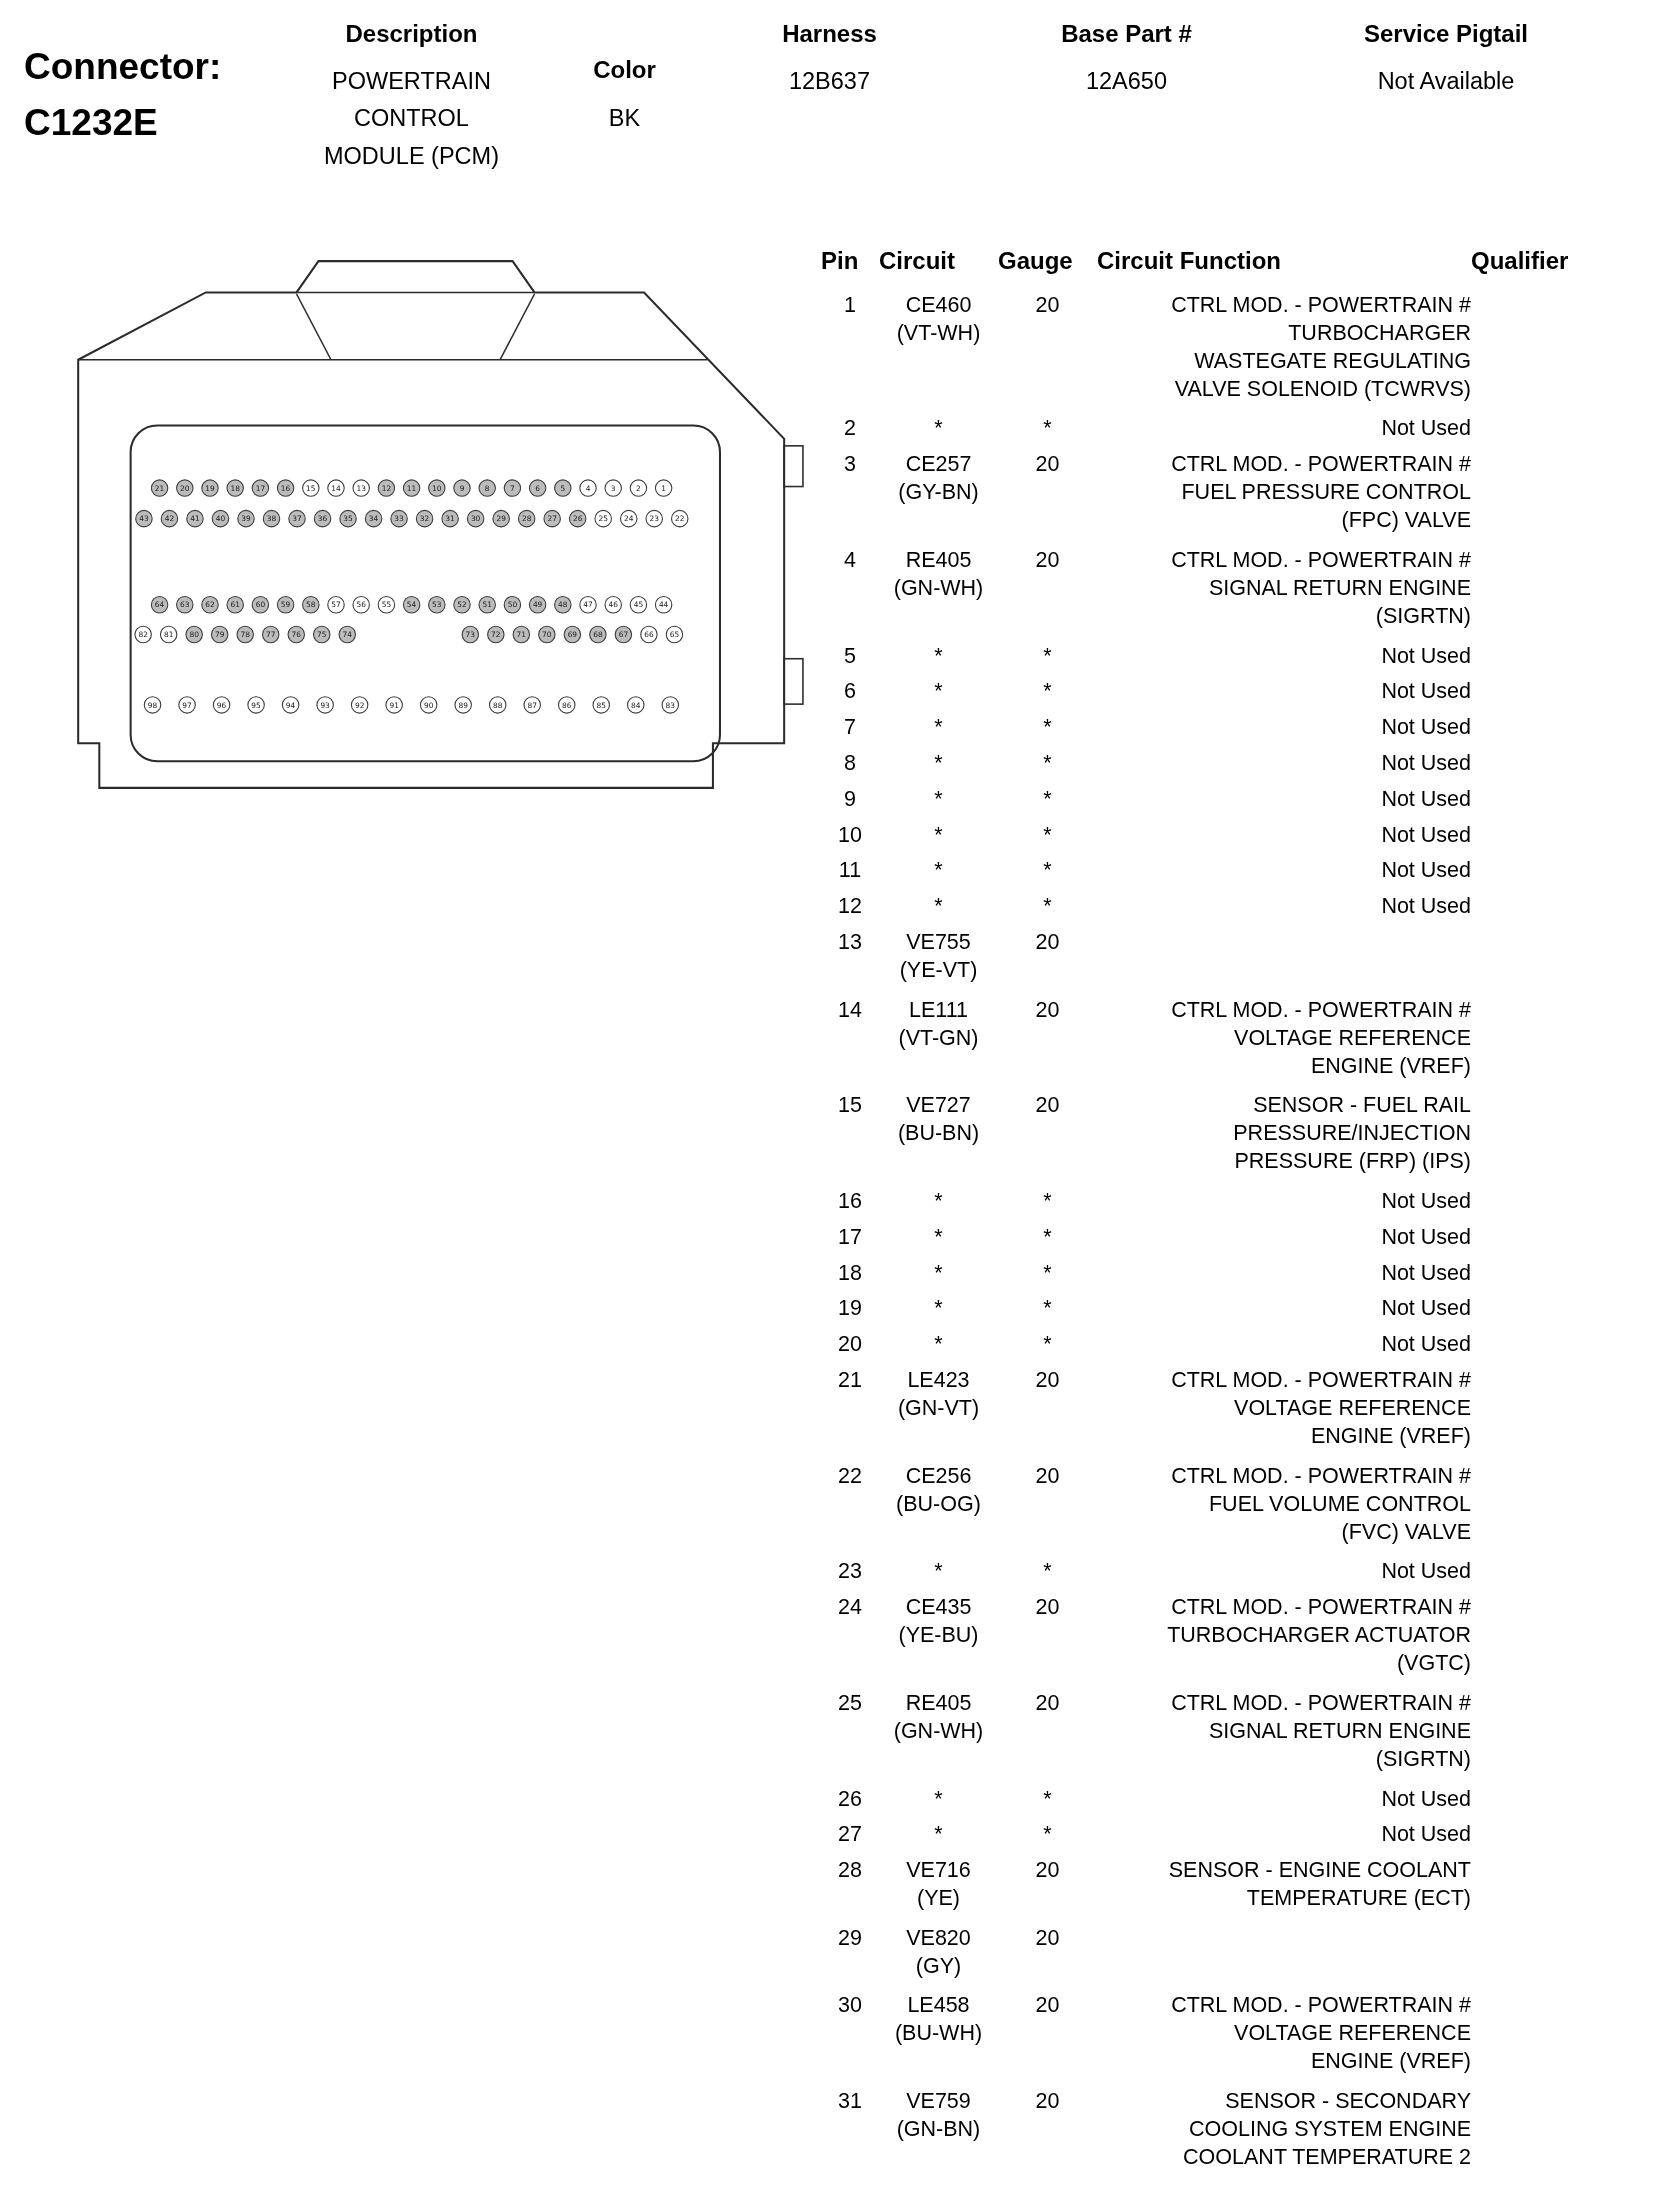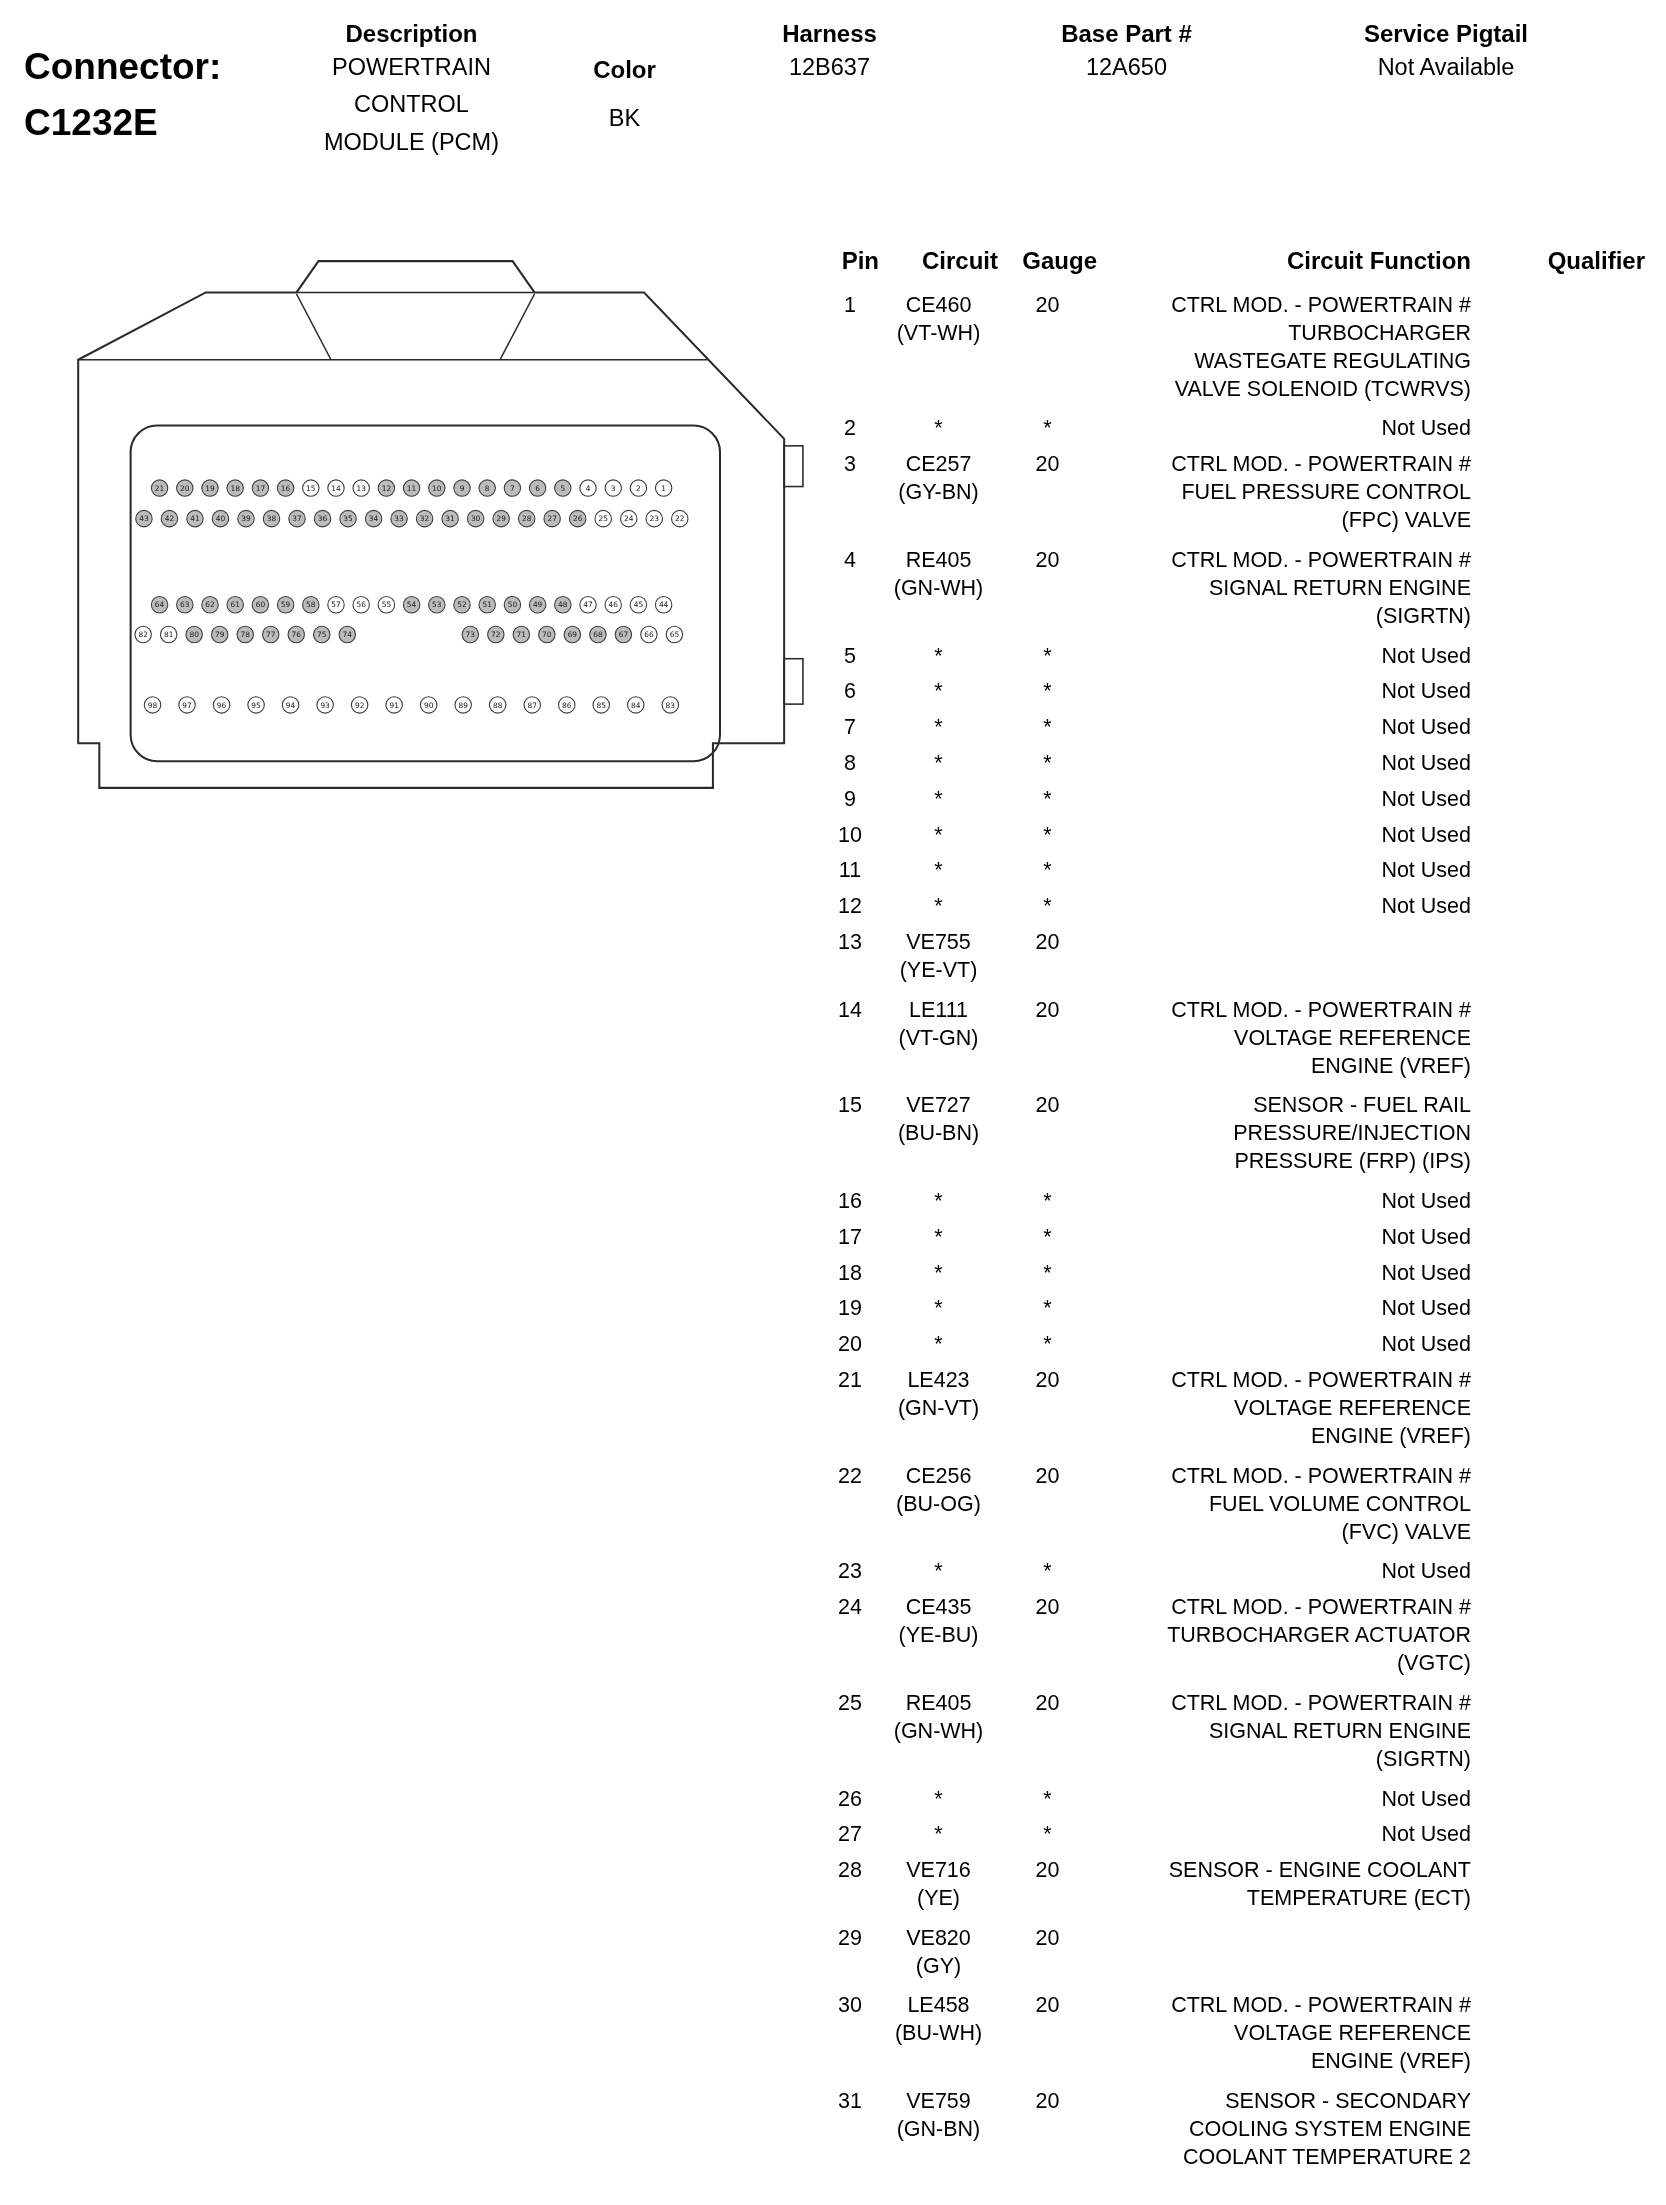--- a/index.html
+++ b/index.html
@@ -10,21 +10,21 @@
     overflow: hidden;
   }
 
   
   .connector-title {
     position: absolute; left: 24px; top: 39px;
     font-size: 37px; font-weight: bold; line-height: 1.5;
   }
   .hfield { position: absolute; text-align: center; }
   .hlabel { font-size: 24px; font-weight: bold; }
-  .hvalue { font-size: 23.5px; margin-top: 1px; line-height: 1.6; white-space: pre-line; }
+  .hvalue { font-size: 23.5px; margin-top: 15px; line-height: 1.6; white-space: pre-line; }
   .f-desc    { left: 294px;  top: 19.6px; width: 235px; }
   .f-color   { left: 562px;  top: 56px; width: 125px; }
   .f-color .hvalue { margin-top: 16px; }
   .f-harness { left: 712px;  top: 19.6px; width: 235px; }
   .f-base    { left: 1009px; top: 19.6px; width: 235px; }
   .f-pigtail { left: 1309px; top: 19.6px; width: 274px; }
 
   
   .connector-svg { position: absolute; left: 41px; top: 258px; width: 796px; height: 551px; }
   .connector-svg .outline { fill: none; stroke: #2b2b2b; stroke-width: 2.6; stroke-linejoin: miter; }
@@ -36,21 +36,21 @@
   }
 
   
   .pin-table { position: absolute; left: 821px; top: 247px; width: 824px; }
   .thead, .trow {
     display: grid;
     grid-template-columns: 58px 119px 99px 374px 174px;
     align-items: start;
   }
   .thead { font-size: 24px; font-weight: bold; margin-bottom: 15.7px; }
-  .thead > div { text-align: right; }
+  .thead > div { text-align: left; }
   .trow { font-size: 21.5px; line-height: 28px; margin-bottom: 7.8px; }
   .trow.multi { margin-bottom: 11.7px; }
   .c-pin, .c-circuit, .c-gauge, .c-qual { text-align: center; }
   .c-func { text-align: right; padding-left: 9.4px; white-space: pre-line; }
 </style>
 </head>
 <body>
 
 <header>
   <div class="connector-title">

